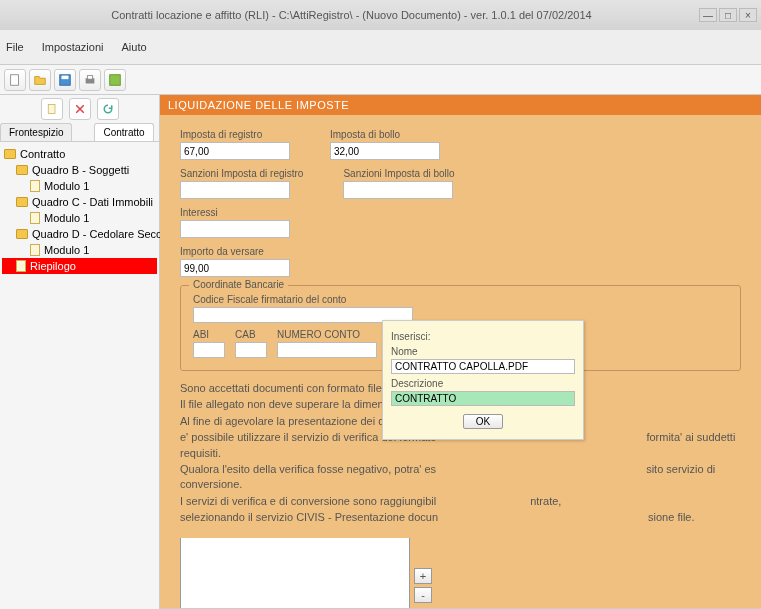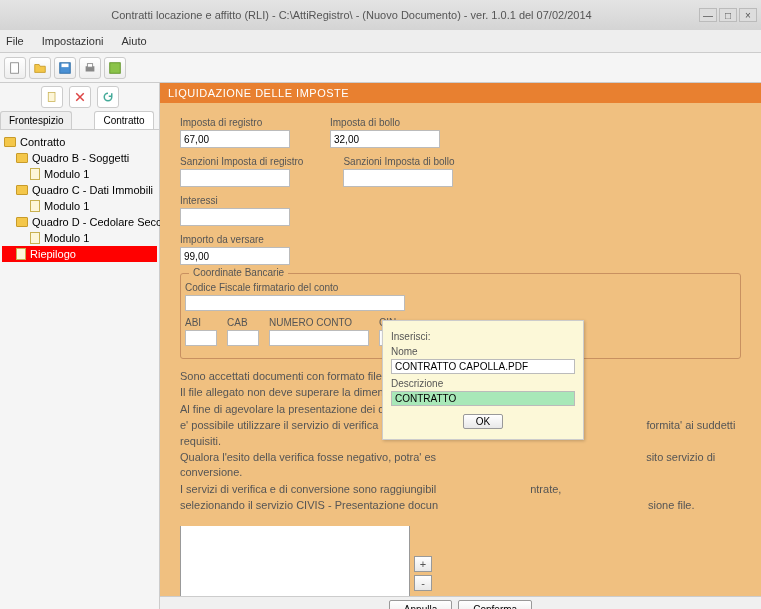--- a/index.html
+++ b/index.html
@@ -3,21 +3,21 @@
 <meta charset="utf-8">
 <style>
 * { box-sizing: border-box; margin: 0; padding: 0; font-family: Tahoma, Arial, sans-serif; font-size: 11px; }
 body { background: #e8e8e8; width: 761px; height: 609px; overflow: hidden; position: relative; }
 
 .titlebar { height: 30px; background: linear-gradient(#e4e4e4,#d4d4d4); display: flex; align-items: center; padding: 0 4px; color: #555; }
 .titlebar-text { flex: 1; text-align: center; font-size: 11px; }
 .win-btns { display: flex; gap: 2px; }
 .win-btn { width: 18px; height: 14px; background: #ddd; border: 1px solid #bbb; display: flex; align-items: center; justify-content: center; font-size: 10px; cursor: pointer; }
 
-.menubar { height: 23px; background: #eee; display: flex; align-items: center; padding: 0 6px; gap: 18px; font-size: 11px; color: #333; border-bottom: 1px solid #ccc; }
+.menubar { height: 35px; background: #eee; display: flex; align-items: center; padding: 0 6px; gap: 18px; font-size: 11px; color: #333; border-bottom: 1px solid #ccc; }
 .menubar span { cursor: pointer; }
 
 .toolbar { height: 30px; background: #f5f5f5; display: flex; align-items: center; padding: 0 4px; gap: 3px; border-bottom: 1px solid #ccc; }
 .tb-btn { width: 22px; height: 22px; border: 1px solid #ccc; border-radius: 3px; background: linear-gradient(#fff,#eee); display: flex; align-items: center; justify-content: center; cursor: pointer; }
 .tb-btn svg { width: 14px; height: 14px; }
 
 .main { display: flex; height: calc(609px - 22px - 18px - 30px); }
 
 .sidebar { width: 160px; background: #f5f5f5; border-right: 1px solid #ccc; }
 .side-icons { height: 28px; display: flex; align-items: center; justify-content: center; gap: 6px; }
@@ -34,21 +34,21 @@
 .page-icon { width: 10px; height: 12px; background: #fdf6d8; border: 1px solid #c8b050; margin-right: 4px; flex-shrink:0; }
 
 .content { flex: 1; background: #f0c080; overflow: hidden; position: relative; }
 .content-header { background: #e88030; color: #fff; padding: 4px 8px; font-size: 11px; letter-spacing: 0.5px; }
 .form-area { padding: 14px 20px; color: #555; font-size: 10px; }
 .form-row { display: flex; gap: 40px; margin-bottom: 8px; }
 .form-col { display: flex; flex-direction: column; }
 .form-col label { margin-bottom: 2px; font-size: 10px; }
 .form-col input { width: 110px; height: 16px; border: 1px solid #bbb; padding: 8px 3px; font-size: 10px; text-align: left; }
 
-.fieldset { border: 1px solid #c89060; border-radius: 3px; padding: 8px 4px 12px; margin-top: 8px; position: relative; }
+.fieldset { border: 1px solid #c89060; border-radius: 3px; padding: 8px 12px 12px; margin-top: 8px; position: relative; }
 .fieldset-legend { position: absolute; top: -7px; left: 8px; background: #f0c080; padding: 0 4px; font-size: 10px; color: #555; }
 .bank-row { display: flex; gap: 10px; margin-top: 6px; align-items: flex-end; }
 .bank-col { display: flex; flex-direction: column; }
 .bank-col label { font-size: 10px; margin-bottom: 2px; }
 .bank-col input { height: 16px; border: 1px solid #bbb; padding: 0 3px; font-size: 10px; }
 .cf-input { width: 220px; }
 .abi-input { width: 32px; }
 .cab-input { width: 32px; }
 .num-input { width: 100px; }
 .cin-input { width: 24px; }

